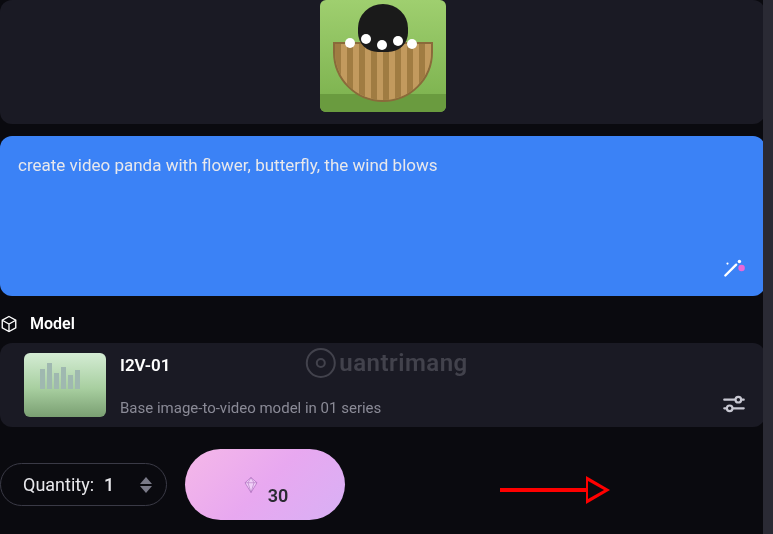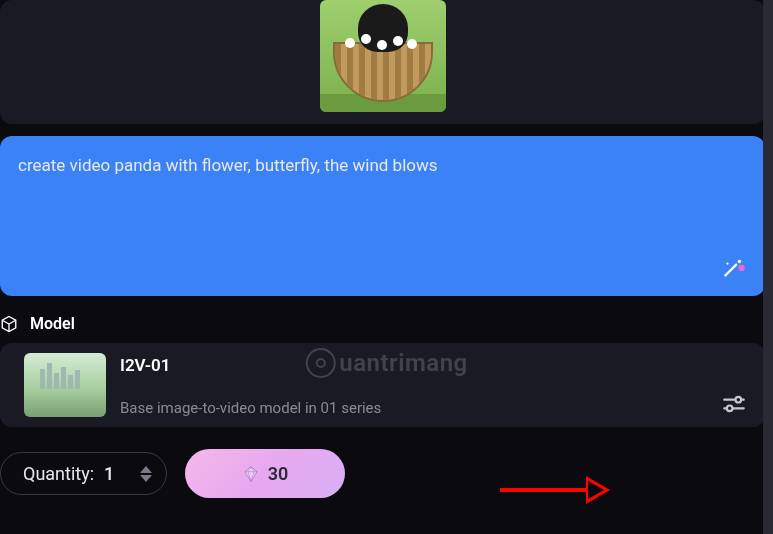--- a/index.html
+++ b/index.html
@@ -192,21 +192,21 @@
   border-radius: 999px;
   padding: 14px 40px;
   display: flex;
   align-items: center;
   gap: 8px;
   cursor: pointer;
   min-width: 160px;
   justify-content: center;
 }
 .gem-icon { width: 18px; height: 18px; }
-.cost-value { color: #2a2a32; font-size: 18px; font-weight: 600; }
+.cost-value { color: #2a2a32; font-size: 18px; font-weight: 600; margin-top: 22px; }
 
 
 .watermark {
   position: absolute;
   top: 348px;
   left: 50%;
   transform: translateX(-50%);
   display: flex;
   align-items: center;
   gap: 4px;

